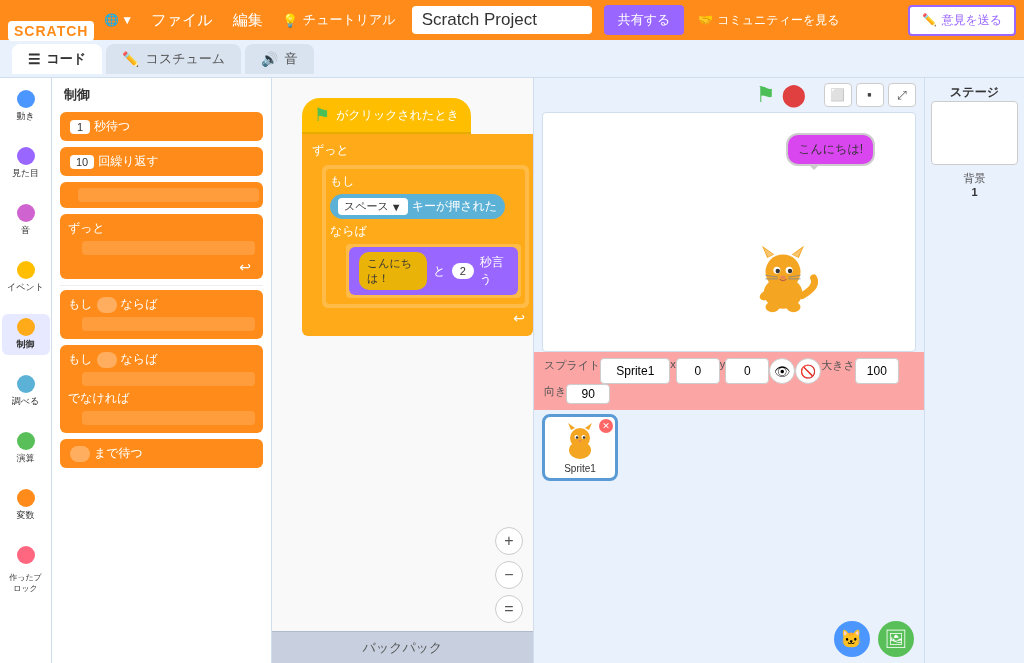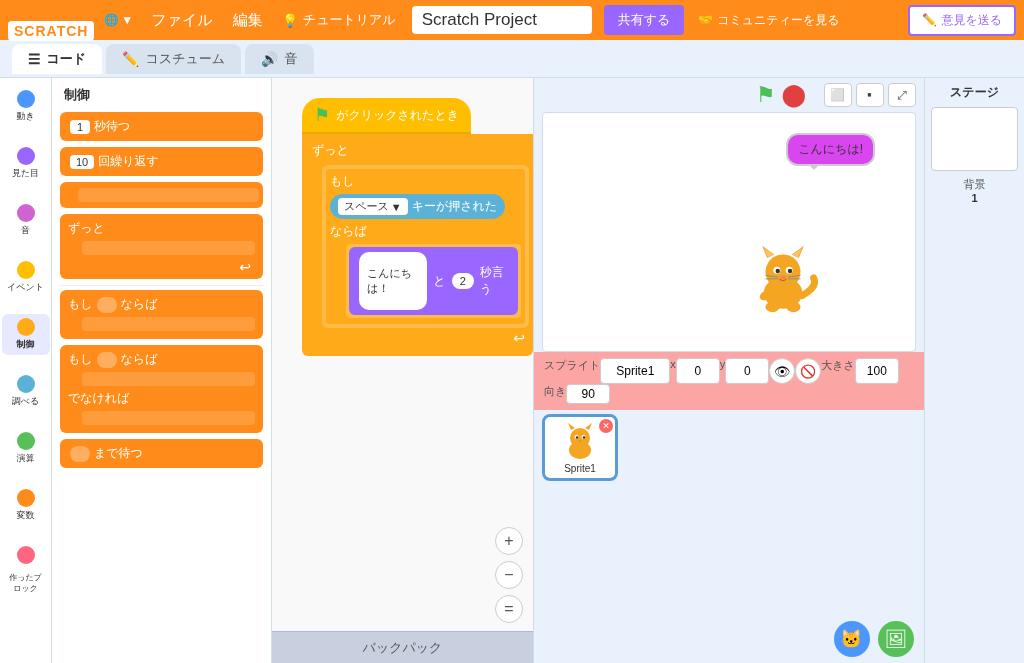--- a/index.html
+++ b/index.html
@@ -109,21 +109,21 @@
     #sprite-list { background: #e9f1fc; padding: 4px 8px; flex: 1; display: flex; gap: 8px; flex-wrap: wrap; align-content: flex-start; }
     .sprite-thumb {
       width: 76px; border-radius: 8px; border: 3px solid #5b9bd5; background: #fff; padding: 4px; cursor: pointer; position: relative; display: flex; flex-direction: column; align-items: center; gap: 2px;
     }
     .sprite-thumb-img { width: 52px; height: 40px; display: flex; align-items: center; justify-content: center; }
     .sprite-thumb-name { font-size: 10px; color: #333; text-align: center; }
     .sprite-close-btn { position: absolute; top: 2px; right: 2px; background: #f66; color: #fff; border-radius: 50%; width: 14px; height: 14px; font-size: 9px; display: flex; align-items: center; justify-content: center; cursor: pointer; }
 
     
     #stage-panel { width: 100px; background: #e9f1fc; border-left: 1px solid #d0dded; display: flex; flex-direction: column; padding: 6px; }
-    .stage-panel-label { font-size: 12px; color: #333; font-weight: bold; text-align: center; margin-bottom: 6px; }
+    .stage-panel-label { font-size: 12px; color: #333; font-weight: bold; text-align: center; }
     .stage-mini { background: #fff; border-radius: 4px; border: 1px solid #ccc; height: 64px; margin-bottom: 6px; display: flex; align-items: center; justify-content: center; color: #aaa; font-size: 10px; }
     .bg-label { font-size: 11px; color: #555; text-align: center; }
     .bg-count { font-size: 11px; color: #333; text-align: center; font-weight: bold; }
 
     
     .bottom-btns { display: flex; justify-content: flex-end; gap: 8px; padding: 6px 10px; }
     .fab { width: 36px; height: 36px; border-radius: 50%; border: none; cursor: pointer; display: flex; align-items: center; justify-content: center; font-size: 18px; color: #fff; }
     .fab-blue { background: #4c97ff; }
     .fab-green { background: #59c059; }
 
@@ -290,21 +290,21 @@
                   <span style="background:#fff; color:#333; border-radius:4px; padding:1px 6px; font-size:11px; display:inline-flex; align-items:center; gap:2px;">
                     スペース <span>▼</span>
                   </span>
                   <span>キーが押された</span>
                 </div>
                 <span style="color:#fff; font-size:12px;">ならば</span>
               </div>
               <div style="margin: 4px 0 2px 16px; background:rgba(255,255,255,0.2); border-radius:4px; padding:3px;">
                 
                 <div style="background:#9966ff; border-radius:6px; padding:5px 10px; display:inline-flex; align-items:center; gap:6px; font-size:12px; color:#fff;">
-                  <span style="background:#ffffff; color:#333; border-radius:10px; padding:14px 8px; font-size:11px;">こんにちは！</span>
+                  <span style="background:#eab308; color:#333; border-radius:10px; padding:4px 8px; font-size:11px;">こんにちは！</span>
                   <span>と</span>
                   <span style="background:#fff; color:#333; border-radius:10px; padding:2px 8px; font-size:11px;">2</span>
                   <span>秒言う</span>
                 </div>
               </div>
             </div>
 
           </div>
           <div style="color:#fff; font-size:14px; text-align:right; padding:2px 8px 4px 0;">↩</div>
         </div>

